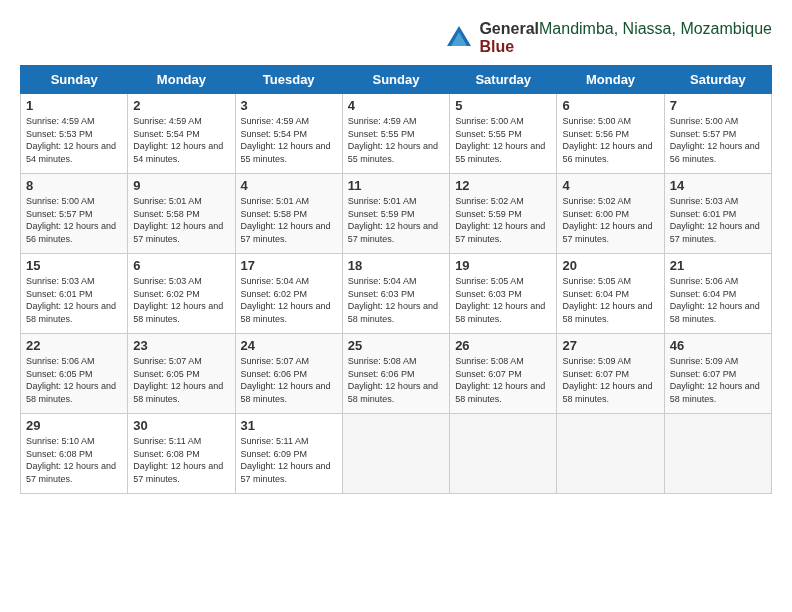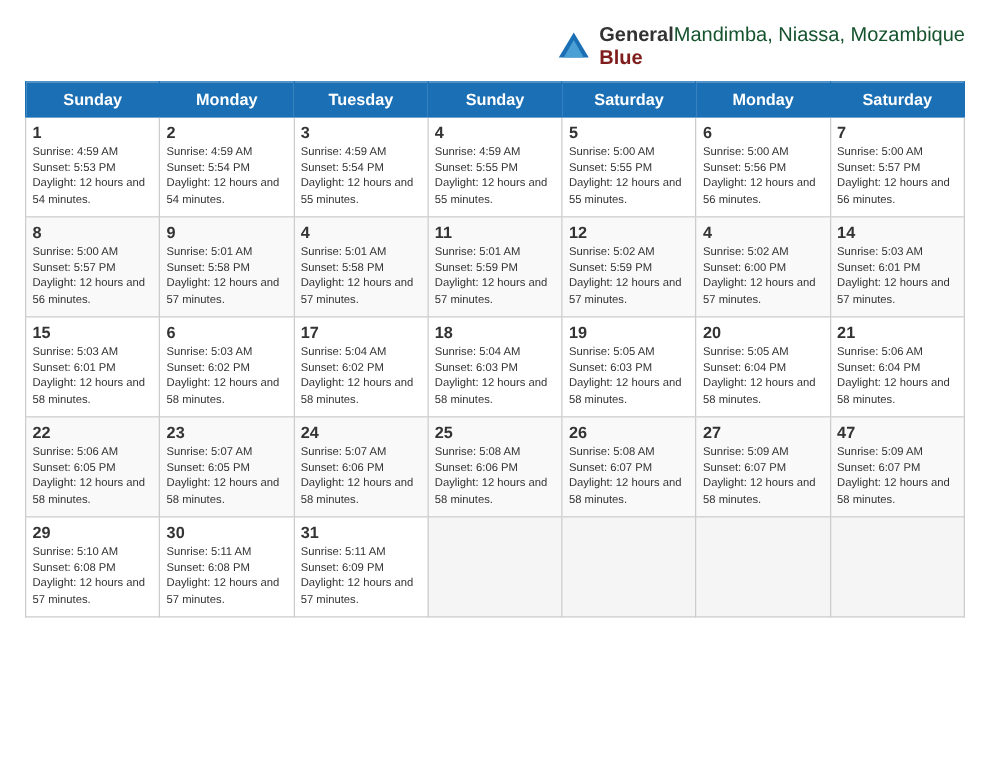--- a/index.html
+++ b/index.html
@@ -153,21 +153,21 @@
         <td><span class="day-num">20</span><span class="cell-text">Sunrise: 5:05 AM<br>Sunset: 6:04 PM<br>Daylight: 12 hours and 58 minutes.</span></td>
         <td><span class="day-num">21</span><span class="cell-text">Sunrise: 5:06 AM<br>Sunset: 6:04 PM<br>Daylight: 12 hours and 58 minutes.</span></td>
       </tr>
       <tr>
         <td><span class="day-num">22</span><span class="cell-text">Sunrise: 5:06 AM<br>Sunset: 6:05 PM<br>Daylight: 12 hours and 58 minutes.</span></td>
         <td><span class="day-num">23</span><span class="cell-text">Sunrise: 5:07 AM<br>Sunset: 6:05 PM<br>Daylight: 12 hours and 58 minutes.</span></td>
         <td><span class="day-num">24</span><span class="cell-text">Sunrise: 5:07 AM<br>Sunset: 6:06 PM<br>Daylight: 12 hours and 58 minutes.</span></td>
         <td><span class="day-num">25</span><span class="cell-text">Sunrise: 5:08 AM<br>Sunset: 6:06 PM<br>Daylight: 12 hours and 58 minutes.</span></td>
         <td><span class="day-num">26</span><span class="cell-text">Sunrise: 5:08 AM<br>Sunset: 6:07 PM<br>Daylight: 12 hours and 58 minutes.</span></td>
         <td><span class="day-num">27</span><span class="cell-text">Sunrise: 5:09 AM<br>Sunset: 6:07 PM<br>Daylight: 12 hours and 58 minutes.</span></td>
-        <td><span class="day-num">47</span><span class="cell-text">Sunrise: 5:09 AM<br>Sunset: 6:07 PM<br>Daylight: 12 hours and 58 minutes.</span></td>
+        <td><span class="day-num">46</span><span class="cell-text">Sunrise: 5:09 AM<br>Sunset: 6:07 PM<br>Daylight: 12 hours and 58 minutes.</span></td>
       </tr>
       <tr>
         <td><span class="day-num">29</span><span class="cell-text">Sunrise: 5:10 AM<br>Sunset: 6:08 PM<br>Daylight: 12 hours and 57 minutes.</span></td>
         <td><span class="day-num">30</span><span class="cell-text">Sunrise: 5:11 AM<br>Sunset: 6:08 PM<br>Daylight: 12 hours and 57 minutes.</span></td>
         <td><span class="day-num">31</span><span class="cell-text">Sunrise: 5:11 AM<br>Sunset: 6:09 PM<br>Daylight: 12 hours and 57 minutes.</span></td>
         <td class="empty"></td>
         <td class="empty"></td>
         <td class="empty"></td>
         <td class="empty"></td>
       </tr>

